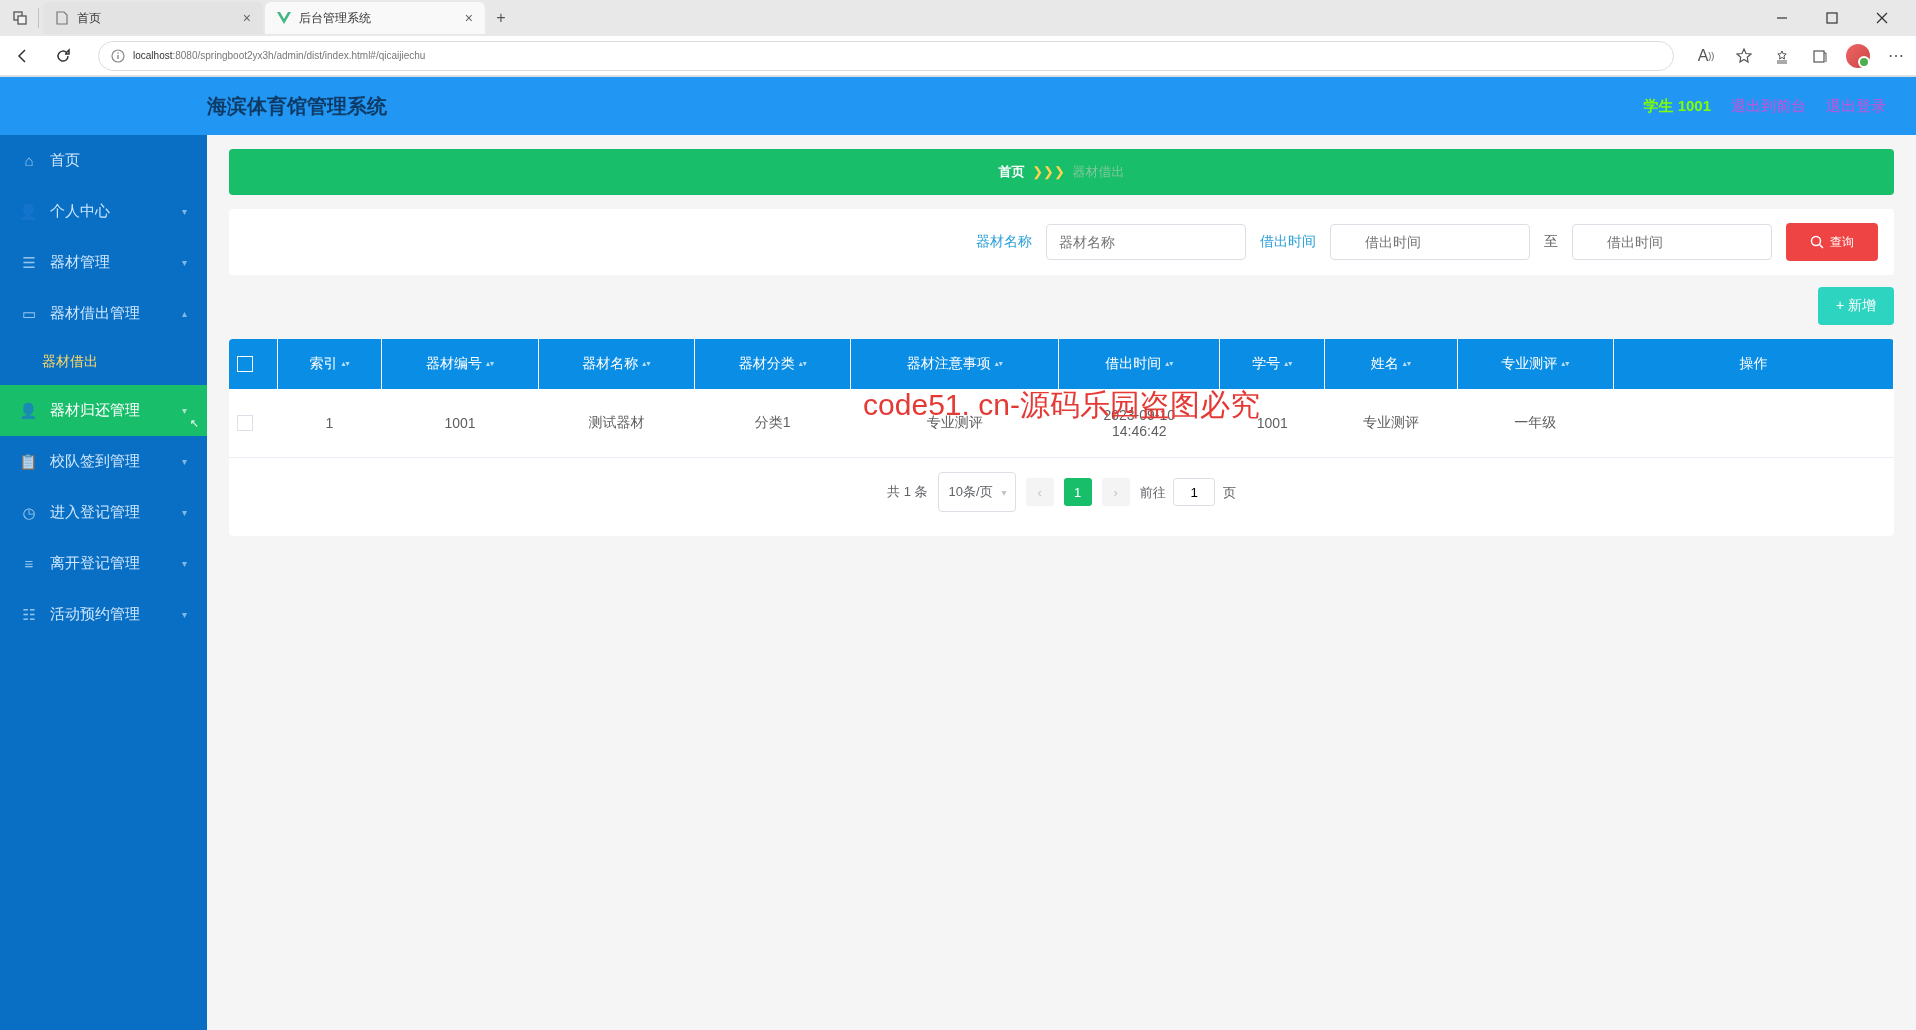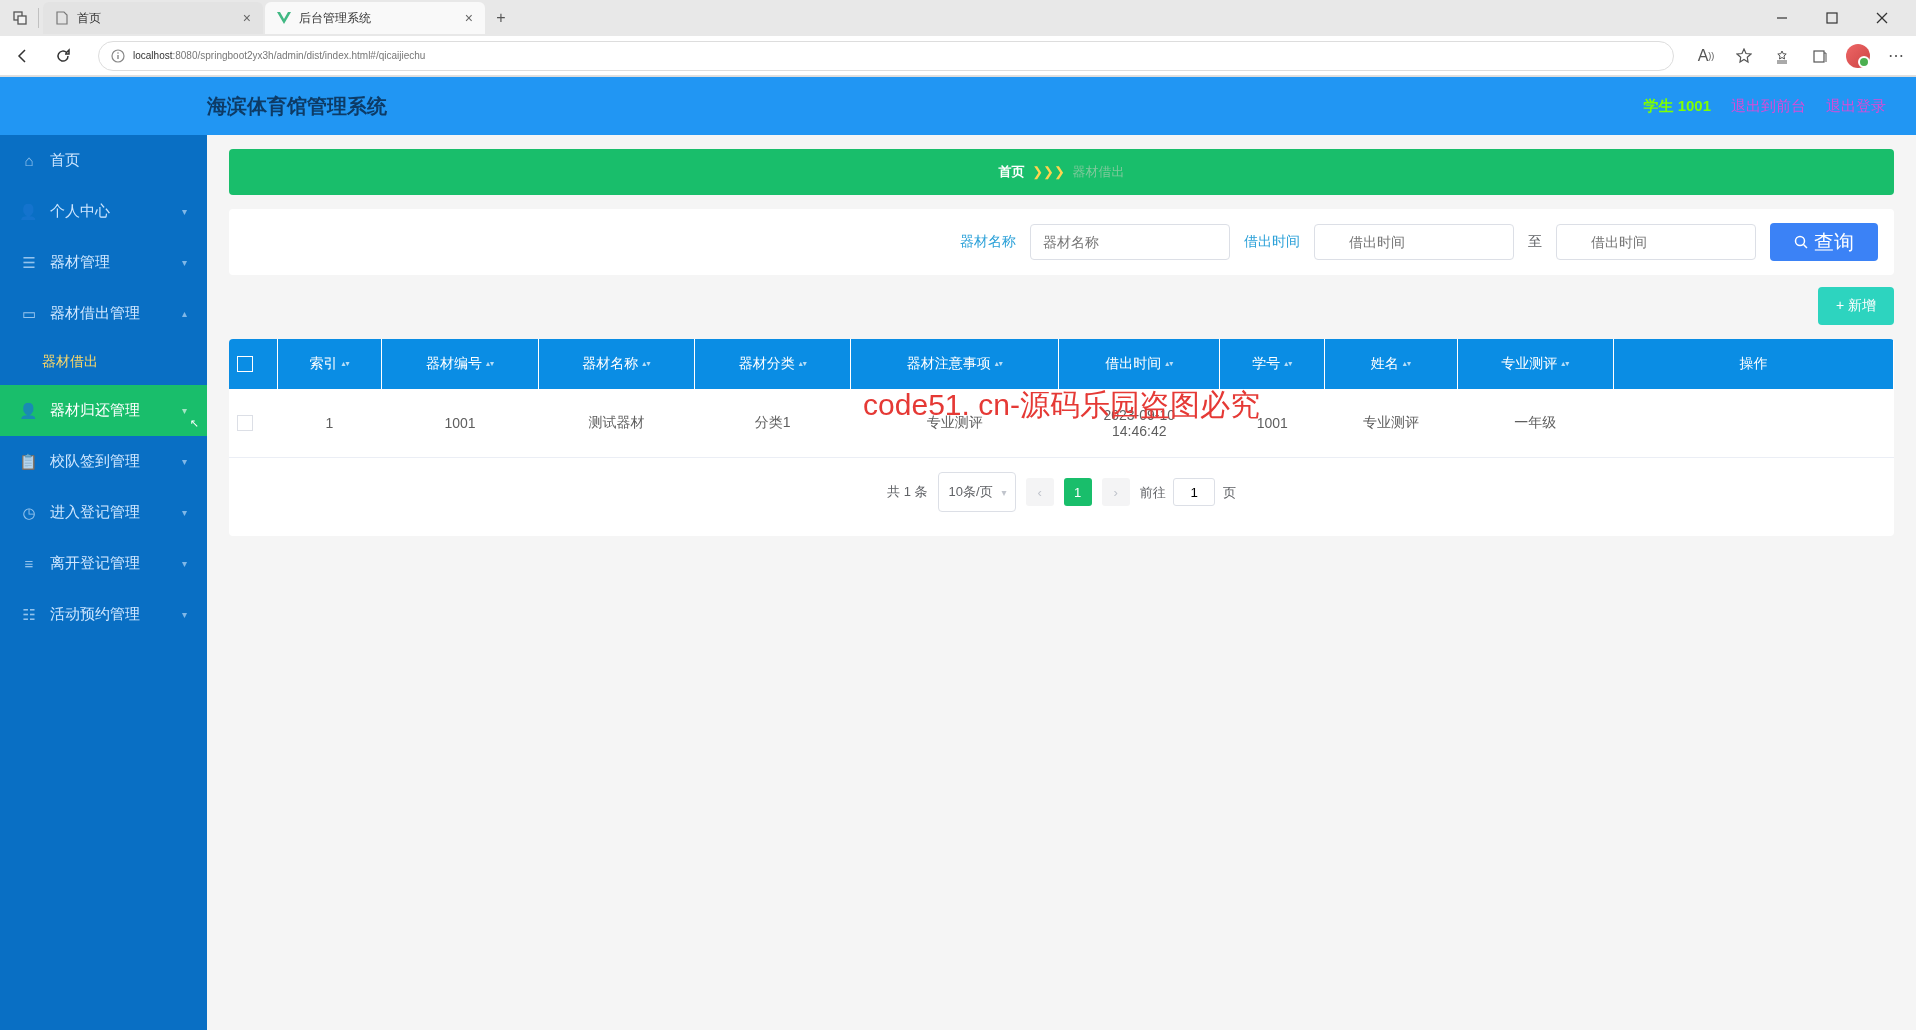--- a/index.html
+++ b/index.html
@@ -50,21 +50,21 @@
 .breadcrumb .arrows { color: #ffd54f; margin: 0 4px; }
 .breadcrumb .bc-current { color: #7fc89b; }
 
 .search-bar { background: #fff; border-radius: 4px; margin-top: 14px; padding: 14px 16px; display: flex; align-items: center; gap: 14px; flex-wrap: wrap; }
 .sb-label { color: #2aa0d8; font-size: 14px; }
 .sb-input { height: 36px; border: 1px solid #dcdfe6; border-radius: 4px; padding: 0 12px; font-size: 14px; color: #606266; width: 200px; }
 .sb-input.date { width: 200px; padding-left: 34px; position: relative; }
 .date-wrap { position: relative; display: inline-block; }
 .date-wrap .cal-icon { position: absolute; left: 10px; top: 50%; transform: translateY(-50%); color: #c0c4cc; font-size: 14px; pointer-events: none; }
 .to-label { color: #606266; font-size: 14px; }
-.btn-search { background: #3b82f6; color: #fff; border: none; height: 38px; padding: 0 24px; border-radius: 4px; font-size: 20px; cursor: pointer; display: flex; align-items: center; gap: 6px; }
+.btn-search { background: #ef4444; color: #fff; border: none; height: 38px; padding: 0 24px; border-radius: 4px; font-size: 12px; cursor: pointer; display: flex; align-items: center; gap: 6px; }
 
 .toolbar { display: flex; justify-content: flex-end; margin-top: 12px; }
 .btn-add { background: #2dd4bf; color: #fff; border: none; height: 38px; padding: 0 18px; border-radius: 4px; font-size: 14px; cursor: pointer; }
 
 .table-wrap { background: #fff; margin-top: 14px; border-radius: 4px; overflow: hidden; }
 table { width: 100%; border-collapse: collapse; }
 thead { background: #0a8de4; color: #fff; }
 th { padding: 16px 8px; font-size: 14px; font-weight: normal; border-right: 1px solid rgba(255,255,255,.15); text-align: center; position: relative; }
 th .sort { display: inline-flex; flex-direction: column; vertical-align: middle; margin-left: 4px; font-size: 8px; line-height: 6px; opacity: .7; }
 td { padding: 18px 8px; text-align: center; font-size: 14px; color: #5e5e5e; border-bottom: 1px solid #ebeef5; }

